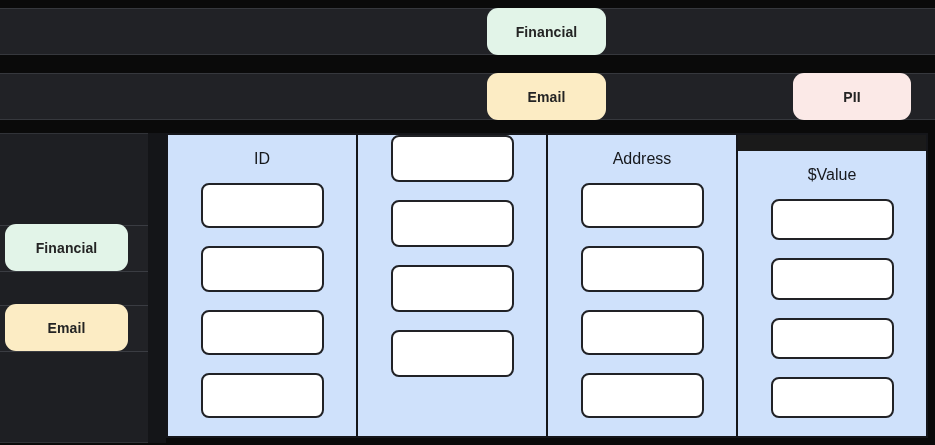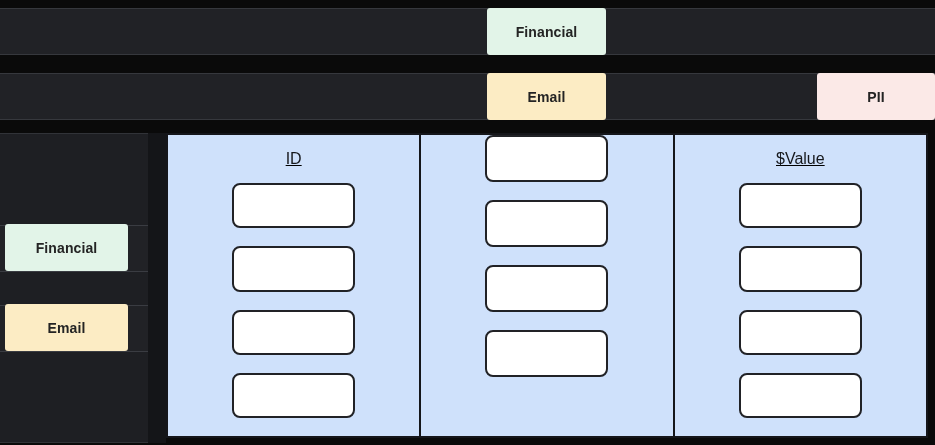--- a/index.html
+++ b/index.html
@@ -10,21 +10,21 @@
   body {
     width: 935px;
     height: 445px;
     overflow: hidden;
     font-family: "Liberation Sans", sans-serif;
     position: relative;
   }
 
   
   .tag {
-    border-radius: 3px;
+    border-radius: 11px;
     display: flex;
     align-items: center;
     justify-content: center;
     font-size: 14px;
     font-weight: bold;
     color: #242424;
     box-sizing: border-box;
     letter-spacing: 0.1px;
   }
 
@@ -63,21 +63,20 @@
     left: 487px;
     top: 73px;
     width: 119px;
     background: #fcecc4;
   }
   .tag-pii-top {
     left: 793px;
     top: 73px;
     width: 118px;
     background: #fbe9e7;
-    margin-left: 24px;
   }
 
   
   .lower-region {
     position: absolute;
     left: 0;
     top: 133px;
     width: 935px;
     height: 312px;
   }
@@ -147,23 +146,22 @@
   }
   .col {
     background: #cfe1fb;
     box-sizing: border-box;
     display: flex;
     flex-direction: column;
     align-items: center;
     border-right: 2px solid #15161a;
     flex: 1 1 0;
     min-width: 0;
-    text-decoration: underline;
-  }
-  .col:last-child { border-right: none; }
+  }
+  .col:last-child { border-right: none; margin-top: 16px; }
 
   .col-header {
     height: 48px;
     line-height: 48px;
     font-size: 16px;
     color: #16181c;
     text-align: center;
     white-space: nowrap;
     width: 100%;
   }
@@ -216,20 +214,27 @@
     </div>
 
 
     <div class="col">
       <div class="cell"></div>
       <div class="cell"></div>
       <div class="cell"></div>
       <div class="cell"></div>
     </div>
 
+    <div class="col">
+      <div class="col-header">Address</div>
+      <div class="cell"></div>
+      <div class="cell"></div>
+      <div class="cell"></div>
+      <div class="cell"></div>
+    </div>
 
     <div class="col">
       <div class="col-header">$Value</div>
       <div class="cell"></div>
       <div class="cell"></div>
       <div class="cell"></div>
       <div class="cell"></div>
     </div>
 
   </div>

